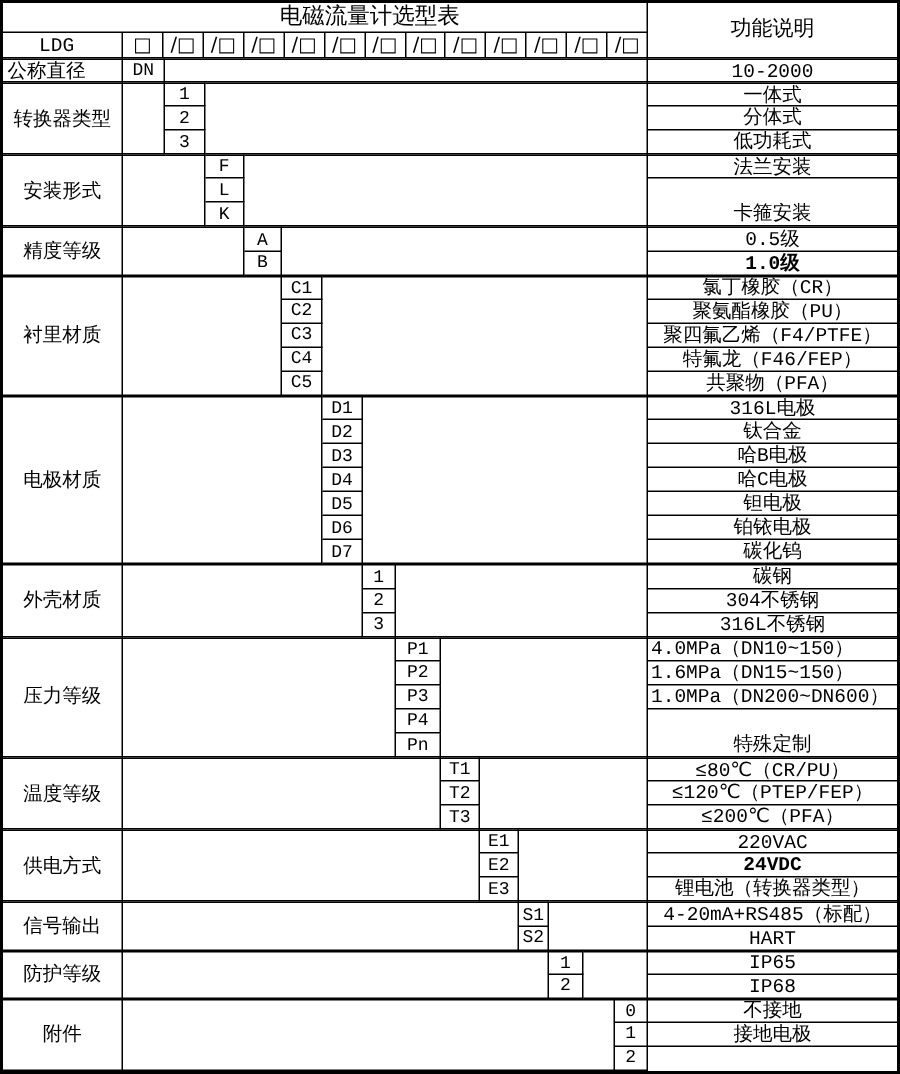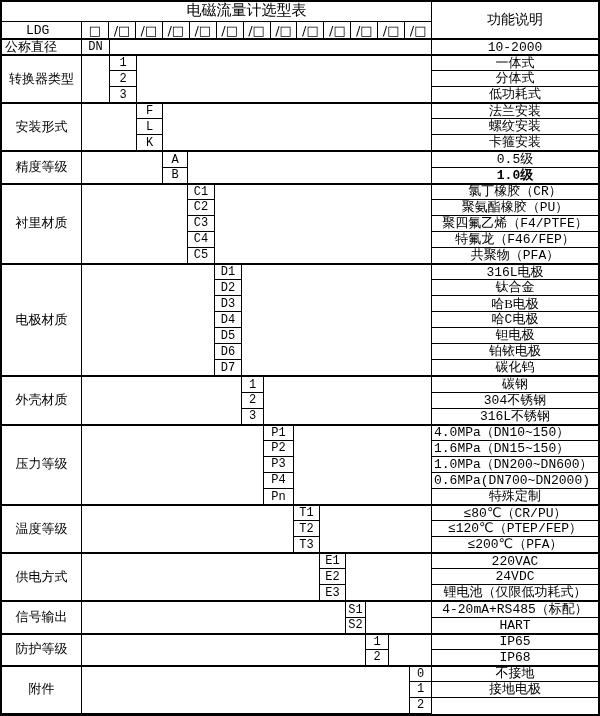--- a/index.html
+++ b/index.html
@@ -81,21 +81,20 @@
     <div class="c code" style="grid-area: 5 / 3 / 6 / 4;">2</div>
     <div class="c desc lastcol" style="grid-area: 5 / 16 / 6 / 17;">分体式</div>
     <div class="c code" style="grid-area: 6 / 3 / 7 / 4;">3</div>
     <div class="c desc lastcol" style="grid-area: 6 / 16 / 7 / 17;">低功耗式</div>
     <div class="c gtop" style="grid-area: 4 / 4 / 7 / 16;"></div>
     <div class="c lbl gtop" style="grid-area: 7 / 1 / 10 / 2;">安装形式</div>
     <div class="c gtop" style="grid-area: 7 / 2 / 10 / 4;"></div>
     <div class="c code gtop" style="grid-area: 7 / 4 / 8 / 5;">F</div>
     <div class="c desc lastcol gtop" style="grid-area: 7 / 16 / 8 / 17;">法兰安装</div>
     <div class="c code" style="grid-area: 8 / 4 / 9 / 5;">L</div>
-    <div class="c desc lastcol" style="grid-area: 8 / 16 / 9 / 17;">螺纹安装</div>
     <div class="c code" style="grid-area: 9 / 4 / 10 / 5;">K</div>
     <div class="c desc lastcol" style="grid-area: 9 / 16 / 10 / 17;">卡箍安装</div>
     <div class="c gtop" style="grid-area: 7 / 5 / 10 / 16;"></div>
     <div class="c lbl gtop" style="grid-area: 10 / 1 / 12 / 2;">精度等级</div>
     <div class="c gtop" style="grid-area: 10 / 2 / 12 / 5;"></div>
     <div class="c code gtop" style="grid-area: 10 / 5 / 11 / 6;">A</div>
     <div class="c desc lastcol gtop" style="grid-area: 10 / 16 / 11 / 17;">0.5级</div>
     <div class="c code" style="grid-area: 11 / 5 / 12 / 6;">B</div>
     <div class="c desc lastcol" style="grid-area: 11 / 16 / 12 / 17; font-weight: bold;">1.0级</div>
     <div class="c gtop" style="grid-area: 10 / 6 / 12 / 16;"></div>
@@ -112,21 +111,21 @@
     <div class="c code" style="grid-area: 16 / 6 / 17 / 7;">C5</div>
     <div class="c desc lastcol" style="grid-area: 16 / 16 / 17 / 17;">共聚物（PFA）</div>
     <div class="c gtop" style="grid-area: 12 / 7 / 17 / 16;"></div>
     <div class="c lbl gtop" style="grid-area: 17 / 1 / 24 / 2;">电极材质</div>
     <div class="c gtop" style="grid-area: 17 / 2 / 24 / 7;"></div>
     <div class="c code gtop" style="grid-area: 17 / 7 / 18 / 8;">D1</div>
     <div class="c desc lastcol gtop" style="grid-area: 17 / 16 / 18 / 17;">316L电极</div>
     <div class="c code" style="grid-area: 18 / 7 / 19 / 8;">D2</div>
     <div class="c desc lastcol" style="grid-area: 18 / 16 / 19 / 17;">钛合金</div>
     <div class="c code" style="grid-area: 19 / 7 / 20 / 8;">D3</div>
-    <div class="c desc lastcol" style="grid-area: 19 / 16 / 20 / 17; font-family: Liberation Serif, serif;">哈B电极</div>
+    <div class="c desc lastcol" style="grid-area: 19 / 16 / 20 / 17;">哈B电极</div>
     <div class="c code" style="grid-area: 20 / 7 / 21 / 8;">D4</div>
     <div class="c desc lastcol" style="grid-area: 20 / 16 / 21 / 17;">哈C电极</div>
     <div class="c code" style="grid-area: 21 / 7 / 22 / 8;">D5</div>
     <div class="c desc lastcol" style="grid-area: 21 / 16 / 22 / 17;">钽电极</div>
     <div class="c code" style="grid-area: 22 / 7 / 23 / 8;">D6</div>
     <div class="c desc lastcol" style="grid-area: 22 / 16 / 23 / 17;">铂铱电极</div>
     <div class="c code" style="grid-area: 23 / 7 / 24 / 8;">D7</div>
     <div class="c desc lastcol" style="grid-area: 23 / 16 / 24 / 17;">碳化钨</div>
     <div class="c gtop" style="grid-area: 17 / 8 / 24 / 16;"></div>
     <div class="c lbl gtop" style="grid-area: 24 / 1 / 27 / 2;">外壳材质</div>
@@ -140,41 +139,40 @@
     <div class="c gtop" style="grid-area: 24 / 9 / 27 / 16;"></div>
     <div class="c lbl gtop" style="grid-area: 27 / 1 / 32 / 2;">压力等级</div>
     <div class="c gtop" style="grid-area: 27 / 2 / 32 / 9;"></div>
     <div class="c code gtop" style="grid-area: 27 / 9 / 28 / 10;">P1</div>
     <div class="c desc lastcol gtop left" style="grid-area: 27 / 16 / 28 / 17;">4.0MPa（DN10~150）</div>
     <div class="c code" style="grid-area: 28 / 9 / 29 / 10;">P2</div>
     <div class="c desc lastcol left" style="grid-area: 28 / 16 / 29 / 17;">1.6MPa（DN15~150）</div>
     <div class="c code" style="grid-area: 29 / 9 / 30 / 10;">P3</div>
     <div class="c desc lastcol left" style="grid-area: 29 / 16 / 30 / 17;">1.0MPa（DN200~DN600）</div>
     <div class="c code" style="grid-area: 30 / 9 / 31 / 10;">P4</div>
-    <div class="c desc lastcol left" style="grid-area: 30 / 16 / 31 / 17;">0.6MPa(DN700~DN2000)</div>
     <div class="c code" style="grid-area: 31 / 9 / 32 / 10;">Pn</div>
     <div class="c desc lastcol" style="grid-area: 31 / 16 / 32 / 17;">特殊定制</div>
     <div class="c gtop" style="grid-area: 27 / 10 / 32 / 16;"></div>
     <div class="c lbl gtop" style="grid-area: 32 / 1 / 35 / 2;">温度等级</div>
     <div class="c gtop" style="grid-area: 32 / 2 / 35 / 10;"></div>
     <div class="c code gtop" style="grid-area: 32 / 10 / 33 / 11;">T1</div>
     <div class="c desc lastcol gtop" style="grid-area: 32 / 16 / 33 / 17;">≤80℃（CR/PU）</div>
     <div class="c code" style="grid-area: 33 / 10 / 34 / 11;">T2</div>
     <div class="c desc lastcol" style="grid-area: 33 / 16 / 34 / 17;">≤120℃（PTEP/FEP）</div>
     <div class="c code" style="grid-area: 34 / 10 / 35 / 11;">T3</div>
     <div class="c desc lastcol" style="grid-area: 34 / 16 / 35 / 17;">≤200℃（PFA）</div>
     <div class="c gtop" style="grid-area: 32 / 11 / 35 / 16;"></div>
     <div class="c lbl gtop" style="grid-area: 35 / 1 / 38 / 2;">供电方式</div>
     <div class="c gtop" style="grid-area: 35 / 2 / 38 / 11;"></div>
     <div class="c code gtop" style="grid-area: 35 / 11 / 36 / 12;">E1</div>
     <div class="c desc lastcol gtop" style="grid-area: 35 / 16 / 36 / 17;">220VAC</div>
     <div class="c code" style="grid-area: 36 / 11 / 37 / 12;">E2</div>
-    <div class="c desc lastcol" style="grid-area: 36 / 16 / 37 / 17;">24VDC</div>
+    <div class="c desc lastcol" style="grid-area: 36 / 16 / 37 / 17; font-weight: bold;">24VDC</div>
     <div class="c code" style="grid-area: 37 / 11 / 38 / 12;">E3</div>
-    <div class="c desc lastcol" style="grid-area: 37 / 16 / 38 / 17;">锂电池（仅限低功耗式）</div>
+    <div class="c desc lastcol" style="grid-area: 37 / 16 / 38 / 17;">锂电池（转换器类型）</div>
     <div class="c gtop" style="grid-area: 35 / 12 / 38 / 16;"></div>
     <div class="c lbl gtop" style="grid-area: 38 / 1 / 40 / 2;">信号输出</div>
     <div class="c gtop" style="grid-area: 38 / 2 / 40 / 12;"></div>
     <div class="c code gtop" style="grid-area: 38 / 12 / 39 / 13;">S1</div>
     <div class="c desc lastcol gtop" style="grid-area: 38 / 16 / 39 / 17;">4-20mA+RS485（标配）</div>
     <div class="c code" style="grid-area: 39 / 12 / 40 / 13;">S2</div>
     <div class="c desc lastcol" style="grid-area: 39 / 16 / 40 / 17;">HART</div>
     <div class="c gtop" style="grid-area: 38 / 13 / 40 / 16;"></div>
     <div class="c lbl gtop" style="grid-area: 40 / 1 / 42 / 2;">防护等级</div>
     <div class="c gtop" style="grid-area: 40 / 2 / 42 / 13;"></div>

